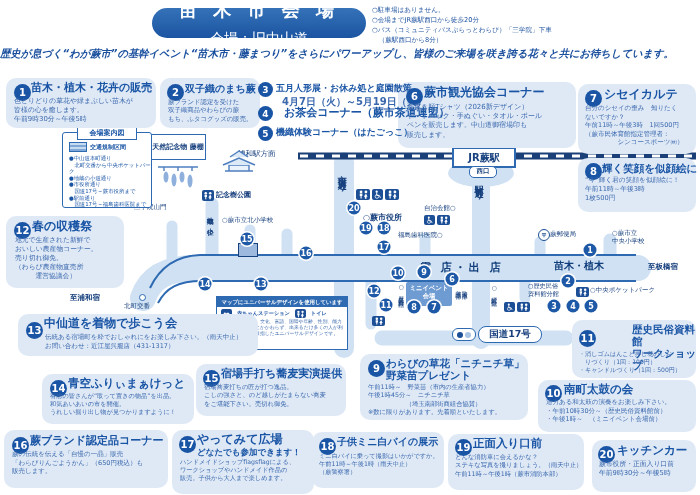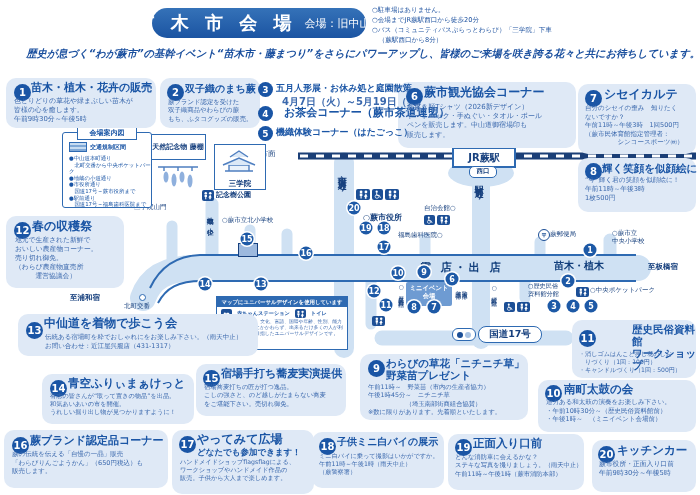--- a/index.html
+++ b/index.html
@@ -1,24 +1,24 @@
 <!DOCTYPE html>
 <html><head>
 <meta charset="utf-8">
 <style>
   html,body{margin:0;padding:0;}
   body{width:700px;height:495px;position:relative;background:#ffffff;
        font-family:"DejaVu Sans",sans-serif;overflow:hidden;}
   
   #banner{position:absolute;left:152px;top:8px;width:214px;height:30px;border-radius:16px;
-          background:linear-gradient(#3572b8,#1b54a2);display:flex;align-items:center;justify-content:center;gap:8px;}
+          background:linear-gradient(#3572b8,#1b54a2);display:flex;align-items:center;justify-content:center;gap:8px;flex-direction:column;}
   #banner .t{color:#fff;font-weight:bold;font-size:18px;letter-spacing:5px;white-space:nowrap;}
-  #banner .v{color:#fff;font-size:11px;white-space:nowrap;}
+  #banner .v{color:#fff;font-size:14px;white-space:nowrap;}
   #notes{position:absolute;left:372px;top:6px;font-size:6.6px;line-height:1.5;color:#1a4f9e;white-space:pre-line;}
-  #tagline{position:absolute;left:0;top:47px;width:700px;text-align:right;font-size:10.3px;font-weight:bold;
+  #tagline{position:absolute;left:0;top:47px;width:700px;text-align:left;font-size:10.3px;font-weight:bold;
            font-style:italic;color:#1a4f9e;white-space:nowrap;}
   
   .box{position:absolute;background:#dfe9f6;border-radius:10px;z-index:4;}
   .no{position:absolute;width:17px;height:17px;border-radius:50%;background:#1a55a5;color:#fff;font-weight:bold;
       font-size:10px;display:flex;align-items:center;justify-content:center;z-index:6;}
   .no.sm{width:15px;height:15px;font-size:9px;}
   .ttl{position:absolute;color:#1a55a5;font-weight:bold;white-space:pre-line;line-height:1.15;z-index:6;}
   .ttl2{position:absolute;color:#1a55a5;font-weight:bold;z-index:6;}
   .body{position:absolute;color:#3a68ad;white-space:pre-line;line-height:1.32;z-index:6;}
   .date{position:absolute;color:#3a68ad;font-weight:bold;z-index:6;}
@@ -98,21 +98,20 @@
   </svg>
 
   <div class="maplabel" style="left:238px;top:149px;font-size:7.5px;">浦和駅方面</div>
   <div class="maplabel" style="left:520px;top:139px;font-size:7.5px;">川口駅方面</div>
   <div class="whitebox" style="left:452px;top:147px;width:60px;height:17px;border-width:2px;font-size:10px;">JR蕨駅</div>
   <div class="whitebox" style="left:469px;top:166px;width:26px;height:10px;font-size:6.5px;border-radius:5px;">西口</div>
   <div class="maplabel vert roadname" style="left:336px;top:168px;font-size:9px;">市役所通り</div>
   <div class="maplabel vert roadname" style="left:473px;top:178px;font-size:9px;">駅前通り</div>
   <div class="maplabel vert" style="left:206px;top:212px;font-size:6.5px;font-weight:bold;">地蔵の小径</div>
 
-  <div class="whitebox" style="left:214px;top:144px;width:50px;height:44px;align-items:flex-end;font-size:7.5px;">三学院</div>
   <svg width="44" height="26" viewBox="0 0 44 26" style="position:absolute;left:217px;top:147px;z-index:4;">
     <path d="M8 24h28M12 24v-6h20v6" stroke="#4f7fc0" stroke-width="1.4" fill="#eaf2fb"></path>
     <path d="M6 18l16-7 16 7" stroke="#4f7fc0" stroke-width="1.4" fill="#dce9f7"></path>
     <path d="M13 10l9-6 9 6" stroke="#4f7fc0" stroke-width="1.4" fill="#dce9f7"></path>
   </svg>
 
   <div class="whitebox" style="left:150px;top:134px;width:54px;height:24px;font-size:7px;">天然記念物
 藤棚</div>
   <svg width="44" height="30" viewBox="0 0 44 30" style="position:absolute;left:156px;top:162px;z-index:3;">
     <path d="M2 5h40M8 5v4M22 5v4M36 5v4" stroke="#4f7fc0" stroke-width="1.4" fill="none"></path>

